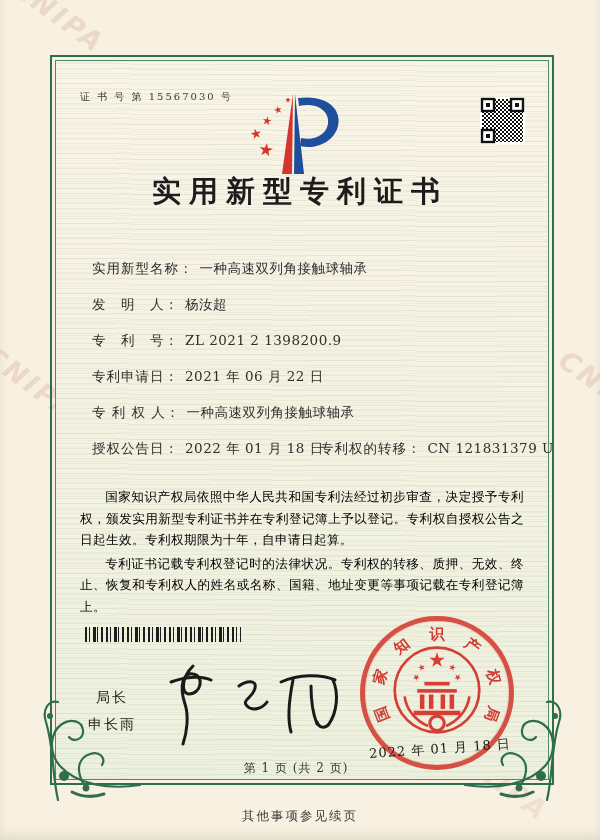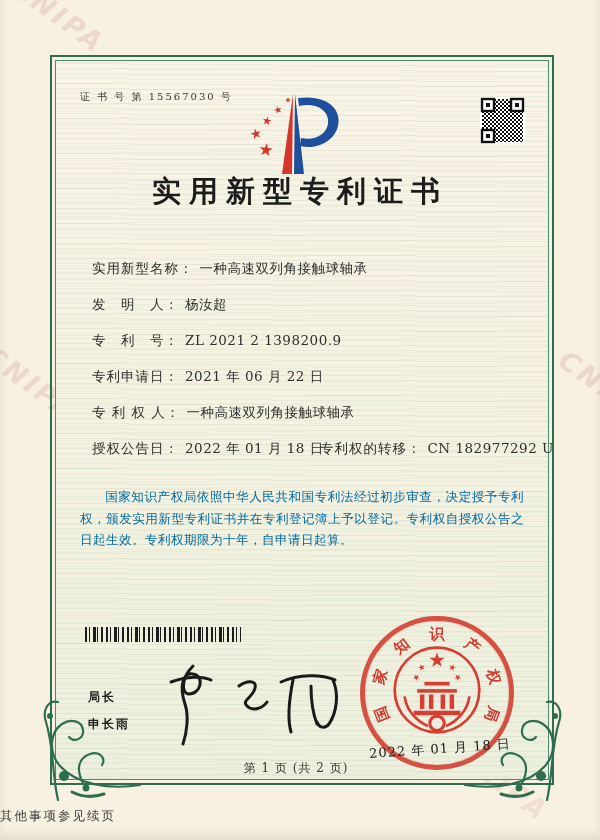--- a/index.html
+++ b/index.html
@@ -43,37 +43,37 @@
     position:absolute;left:0;top:172px;width:600px;text-align:center;
     font-size:29px;font-weight:bold;letter-spacing:8px;color:#1c1c1c;
   }
   .fields{position:absolute;left:92px;top:243px;width:445px;font-size:13.5px;color:#2e2e2e;margin-top:16px;}
   .frow{position:relative;height:36px;line-height:18px;letter-spacing:.5px;white-space:nowrap;}
   .frow .lbl{letter-spacing:1px;}
   .frow .val{margin-left:6px;}
   .frow .pair2{position:absolute;left:228px;top:0;}
   .bodytext{
     position:absolute;left:80px;top:486px;width:444px;
-    font-size:12.6px;line-height:21.5px;color:#0369a1;
+    font-size:12.6px;line-height:21.5px;color:#000000;
     text-align:justify;letter-spacing:.4px;
   }
   .bodytext p{margin:0 0 2px 0;text-indent:2em;}
   .barcode{
     position:absolute;left:85px;top:627px;width:156px;height:15px;
     background:repeating-linear-gradient(90deg,
       #1d1d1d 0 2px,transparent 2px 4px,
       #1d1d1d 4px 5px,transparent 5px 8px,
       #1d1d1d 8px 11px,transparent 11px 12px,
       #1d1d1d 12px 13px,transparent 13px 16px,
       #1d1d1d 16px 18px,transparent 18px 21px);
   }
   .director{
     position:absolute;left:88px;top:684px;
     font-family:"DejaVu Sans","Liberation Sans",sans-serif;
-    font-size:12px;font-weight:700;color:#222;line-height:27px;letter-spacing:2px;
+    font-size:14px;font-weight:400;color:#222;line-height:27px;letter-spacing:2px;text-align:center;
   }
   .sig{position:absolute;left:135px;top:652px;}
   .seal{position:absolute;left:360px;top:616px;width:154px;height:154px;}
   .seal-ring{
     position:absolute;left:0;top:0;right:0;bottom:0;border-radius:50%;
     border:5px solid rgba(210,58,46,.88);
     box-shadow:0 0 0 1px rgba(210,58,46,.15) inset;
   }
   .seal-char{
     position:absolute;left:50%;top:50%;width:18px;height:18px;margin:-9px 0 0 -9px;
@@ -83,21 +83,21 @@
   .seal-date{
     position:absolute;left:352px;top:740px;width:176px;text-align:center;
     font-size:13px;color:#191919;letter-spacing:1px;transform:rotate(-4deg);
     font-weight:500;
   }
   .pagefoot{
     position:absolute;left:0;top:760px;width:592px;text-align:center;
     font-size:12px;letter-spacing:1px;color:#333;
   }
   .contnote{
-    position:absolute;left:0;top:808px;width:600px;text-align:left;
+    position:absolute;left:0;top:808px;width:600px;text-align:center;
     font-size:12.5px;letter-spacing:2px;color:#3b3b3b;
   }
   .flourish{position:absolute;pointer-events:none;}
 </style>
 </head>
 <body>
 
 <div class="page">
 
   <span class="wm" style="left:6px;top:0px;">CNIPA</span>
@@ -189,27 +189,28 @@
     </div>
     <div class="frow">
       <span class="lbl">专利申请日：</span><span class="val">2021 年 06 月 22 日</span>
     </div>
     <div class="frow">
       <span class="lbl">专 利 权 人：</span><span class="val">一种高速双列角接触球轴承</span>
     </div>
     <div class="frow">
       <span class="lbl">授权公告日：</span><span class="val">2022 年 01 月 18 日</span>
       <span class="pair2">
-        <span class="lbl">专利权的转移：</span><span class="val">CN 182977292 U</span>
+        <span class="lbl">专利权的转移：</span><span class="val">CN 121831379 U</span>
       </span>
     </div>
   </div>
 
   <div class="bodytext">
     <p>国家知识产权局依照中华人民共和国专利法经过初步审查，决定授予专利权，颁发实用新型专利证书并在专利登记簿上予以登记。专利权自授权公告之日起生效。专利权期限为十年，自申请日起算。</p>
+    <p>专利证书记载专利权登记时的法律状况。专利权的转移、质押、无效、终止、恢复和专利权人的姓名或名称、国籍、地址变更等事项记载在专利登记簿上。</p>
   </div>
 
   <div class="barcode"></div>
 
   <div class="director">
     <div>局长</div>
     <div>申长雨</div>
   </div>
 
   <svg class="sig" width="210" height="100" viewBox="0 0 210 100">

